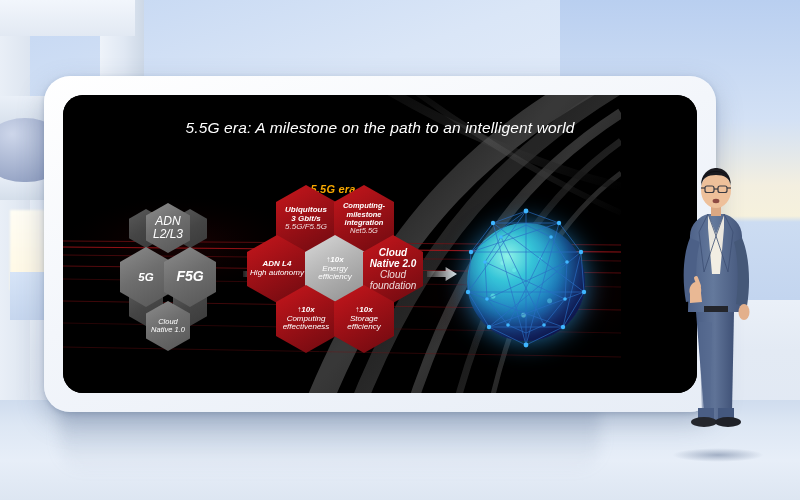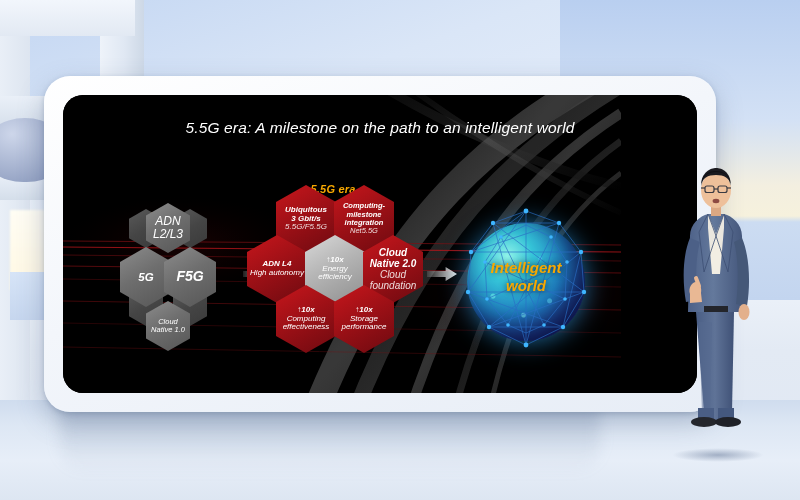--- a/index.html
+++ b/index.html
@@ -242,21 +242,21 @@
             <b>↑10x</b><br>
             <span>Computing</span><br>
             <span>effectiveness</span>
           </div>
         </div>
 
         <div class="hex red" style="left:271px;top:190px;width:60px;height:68px;font-size:8px;">
           <div class="txt">
             <b>↑10x</b><br>
             <span>Storage</span><br>
-            <span>performance</span>
+            <span>efficiency</span>
           </div>
         </div>
       </div>
 
       <div class="arrow" style="left:364px;top:172px;width:30px;"></div>
 
       <div class="globe-wrap">
         <div class="globe">
           <div class="globe-speck"></div>
         </div>
@@ -282,24 +282,20 @@
             <circle cx="100" cy="30" r="1.8"></circle>
               <circle cx="114" cy="92" r="1.8"></circle>
             <circle cx="57" cy="118" r="1.8"></circle>
               <circle cx="36" cy="92" r="1.8"></circle>
             <circle cx="34" cy="55" r="1.8"></circle>
               <circle cx="50" cy="30" r="1.8"></circle>
             <circle cx="93" cy="118" r="1.8"></circle>
               <circle cx="116" cy="55" r="1.8"></circle>
           </g>
         </svg>
-        <div class="globe-text">
-          <span>Intelligent</span><br>
-          <span>world</span>
-        </div>
       </div>
 
     </div>
   </div>
 
   <div class="presenter">
     <div class="pres-shadow"></div>
     <svg width="96" height="300" viewBox="0 0 96 300">
       <defs>
         <linearGradient id="suit" x1="0" y1="0" x2="1" y2="0">

